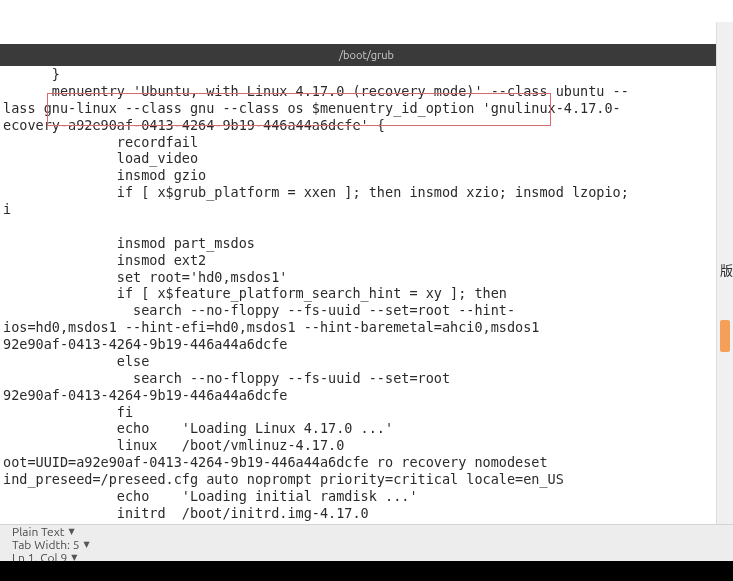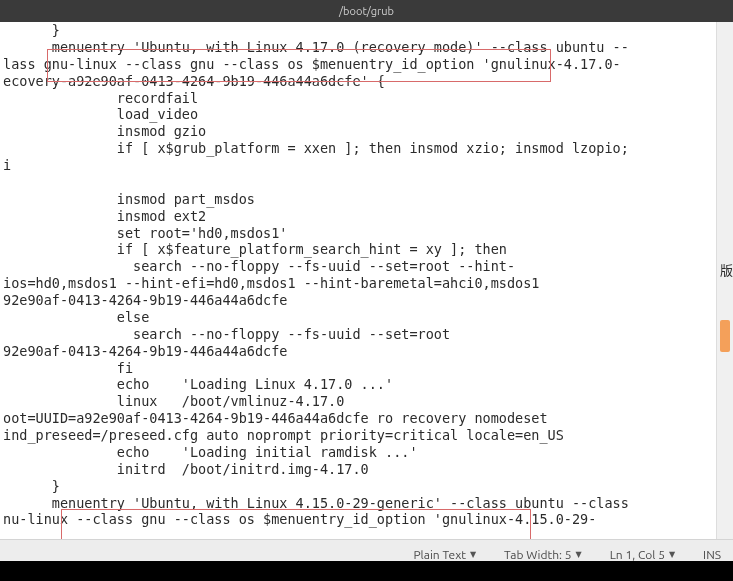--- a/index.html
+++ b/index.html
@@ -1,21 +1,21 @@
 <!DOCTYPE html>
 <html><head>
 <meta charset="utf-8">
 <style>
 * { margin: 0; padding: 0; box-sizing: border-box; }
 body { width: 733px; height: 581px; background: #fff; font-family: "DejaVu Sans Mono", Menlo, monospace; font-size: 13px; overflow: hidden; position: relative; }
-.titlebar { height: 22px; background: #3a3a3a; display:flex; align-items:center; justify-content:center; }
+.titlebar { height: 22px; background: #3a3a3a; display:flex; align-items:center; justify-content:center;margin-top:44px; }
 .titlebar-text { color:#cfcfcf; font-family: Ubuntu, sans-serif; font-size: 11px; }
 .content { position:relative; height: calc(100% - 22px - 22px - 20px); background:#fff; color:#2b2b2b; }
 .code { white-space: pre; line-height: 1.25; padding:0px 3px; font-family: "DejaVu Sans Mono", Consolas, monospace; font-size:13.5px; letter-spacing:0; background:#fff; color:#2b2b2b; }
-.statusbar { position:absolute; bottom:20px; left:0; right:0; height:22px; background:#ededed; border-top:1px solid #d4d4d4; display:flex; align-items:flex-end; padding:0 12px; font-family: Ubuntu, "DejaVu Sans", sans-serif; font-size:12px; color:#4a4a4a; }
+.statusbar { position:absolute; bottom:20px; left:0; right:0; height:37px; background:#ededed; border-top:1px solid #d4d4d4; display:flex; align-items:flex-start; padding:0 12px; font-family: Ubuntu, "DejaVu Sans", sans-serif; font-size:12px; color:#4a4a4a;flex-direction:column; }
 .statusbar .grow { flex:1; }
 .statusbar .grp { display:flex; align-items:center; margin-right:28px; }
 .statusbar .grp:last-child { margin-right:0; }
 .dd { margin-left:4px; font-size:8px; color:#555; }
 .blackbar { position:absolute; bottom:0; left:0; right:0; height:20px; background:#000; }
 .scroll-area { position:absolute; right:0; top:22px; bottom:42px; width:17px; background:#f0f0f0; border-left:1px solid #ddd; }
 .thumb { position:absolute; left:3px; right:3px; top:298px; height:32px; background:#f4a05a; border-radius:2px; }
 .sidechar { position:absolute; right:0px; top:260px; font-family:"Noto Sans CJK SC", sans-serif; font-size:13px; color:#2b2b2b; }
 .hl1 { position:absolute; border:1px solid #d86a6a; left:47px; top:27px; width:504px; height:33px; pointer-events:none; }
 .hl2 { position:absolute; border:1px solid #d86a6a; left:61px; top:487px; width:470px; height:32px; pointer-events:none; }
@@ -71,21 +71,21 @@
   <div class="grow"></div>
   <div class="grp">
     <span>Plain Text</span>
     <span class="dd">▼</span>
   </div>
   <div class="grp">
     <span>Tab Width: 5</span>
     <span class="dd">▼</span>
   </div>
   <div class="grp">
-    <span>Ln 1, Col 5</span>
+    <span>Ln 1, Col 9</span>
     <span class="dd">▼</span>
   </div>
   <div class="grp" style="margin-right:0">
     <span>INS</span>
   </div>
 </div>
 
 <div class="blackbar"></div>
 
 </body></html>

